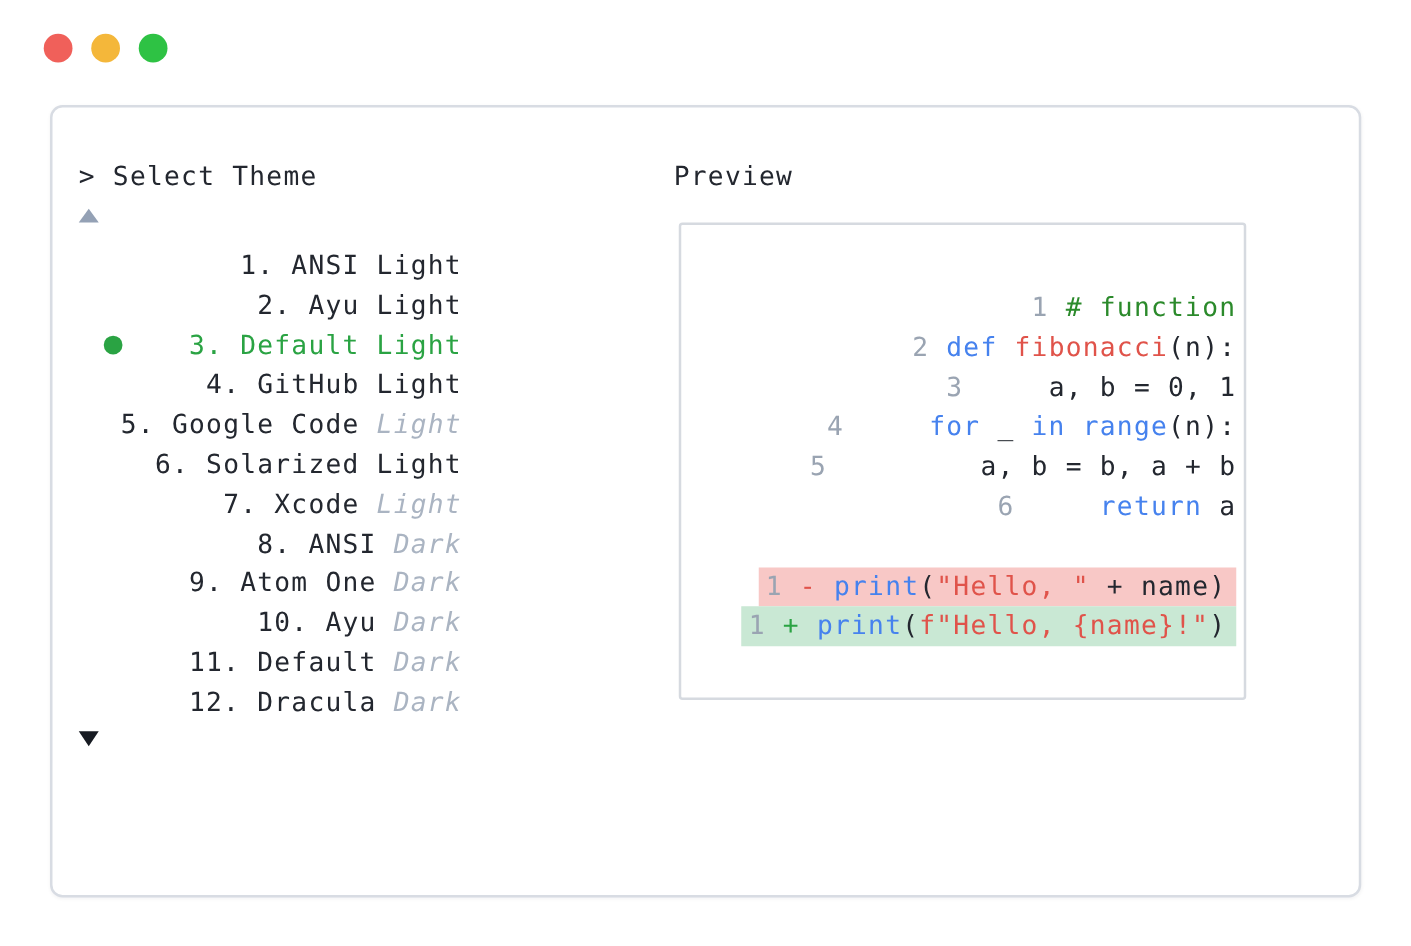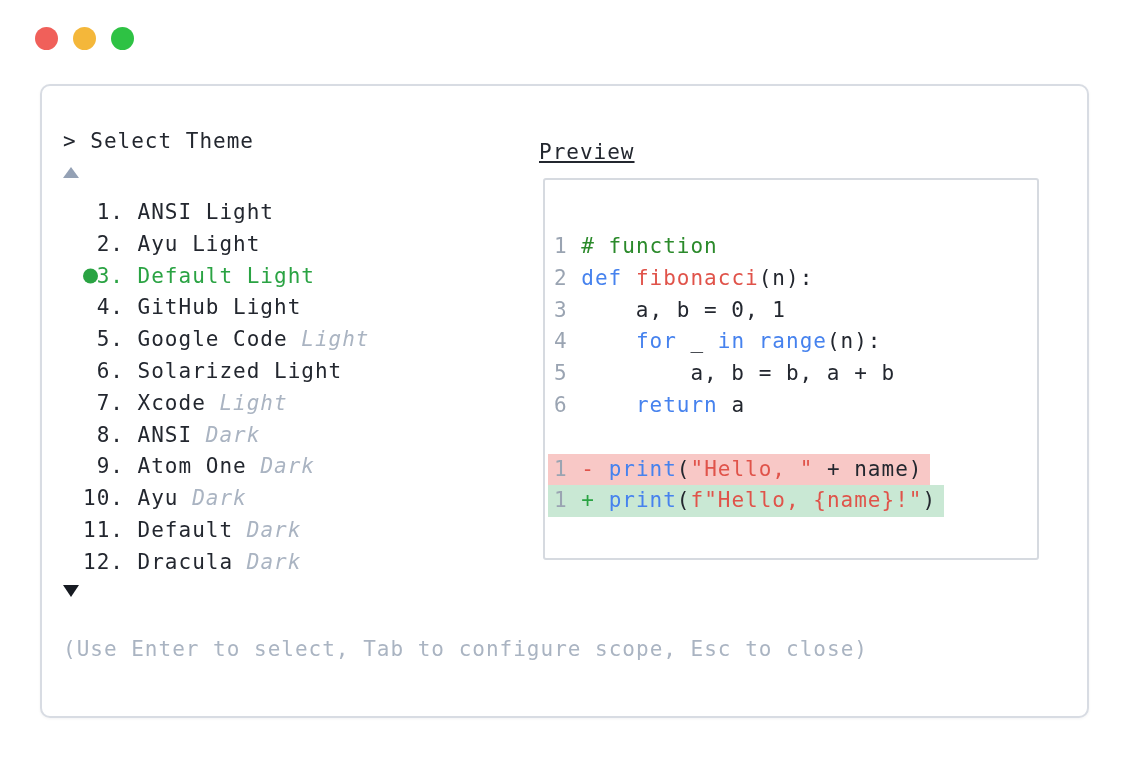--- a/index.html
+++ b/index.html
@@ -12,24 +12,24 @@
   .lights{position:absolute;left:35px;top:27px;display:flex;gap:15px;}
   .light{width:23px;height:23px;border-radius:50%;}
   
   .panel{
     position:absolute;left:40px;top:84px;width:1049px;height:634px;
     background:#ffffff;border:2px solid var(--panel-border);border-radius:10px;
     box-sizing:border-box;box-shadow:0 1px 3px rgba(16,24,40,.05);
   }
   .mono{
     font-family:"DejaVu Sans Mono","Liberation Mono",monospace;
-    font-size:21px;letter-spacing:1px;color:var(--text);white-space:pre;
+    font-size:21px;letter-spacing:1px;color:var(--text);white-space:pre;text-align:right;
   }
   .prompt{position:absolute;left:21px;top:43px;line-height:24px;}
-  .preview-label{position:absolute;left:497px;top:54px;line-height:24px;text-decoration:underline;}
+  .preview-label{position:absolute;left:497px;top:43px;line-height:24px;}
   
   .arrow-up{
     position:absolute;left:21px;top:81px;width:0;height:0;
     border-left:8px solid transparent;border-right:8px solid transparent;
     border-bottom:11px solid var(--arrow-up);cursor:pointer;
   }
   .arrow-down{
     position:absolute;left:21px;top:499px;width:0;height:0;
     border-left:8px solid transparent;border-right:8px solid transparent;
     border-top:12px solid var(--arrow-down);cursor:pointer;
@@ -40,21 +40,21 @@
   .trow .pfx,.trow .tname{color:var(--text);}
   .trow .muted{color:var(--muted);font-style:italic;}
   .trow.sel .pfx,.trow.sel .tname,.trow.sel .muted{color:var(--accent-green);}
   .dot{
     position:absolute;left:0;top:50%;transform:translateY(-50%);
     width:15px;height:15px;border-radius:50%;background:var(--accent-green);
   }
   .hint{position:absolute;left:21px;top:551px;line-height:24px;color:var(--muted);}
   
   .preview-box{
-    position:absolute;left:501px;top:92px;width:496px;height:382px;
+    position:absolute;left:501px;top:92px;width:454px;height:382px;
     border:2px solid var(--box-border);border-radius:3px;box-sizing:border-box;
     background:#ffffff;overflow:hidden;
   }
   .code{padding:51px 6px 0 9px;}
   .cline{height:31.8px;line-height:31.8px;white-space:pre;font-size:21px;letter-spacing:1px;}
   .tk-ln{color:var(--line-number);}
   .tk-pl{color:var(--text);}
   .tk-kw{color:var(--keyword-blue);}
   .tk-fn,.tk-str,.tk-del{color:var(--string-red);}
   .tk-com{color:var(--comment-green);}
@@ -77,14 +77,13 @@
   <div class="preview-label mono">Preview</div>
 
   <div class="arrow-up"></div>
   <div class="theme-list mono" id="theme-list"><div class="trow"><span class="pfx"> 1. </span><span class="tname">ANSI Light</span></div><div class="trow"><span class="pfx"> 2. </span><span class="tname">Ayu Light</span></div><div class="trow sel"><span class="dot"></span><span class="pfx"> 3. </span><span class="tname">Default Light</span></div><div class="trow"><span class="pfx"> 4. </span><span class="tname">GitHub Light</span></div><div class="trow"><span class="pfx"> 5. </span><span class="tname">Google Code</span><span class="muted"> Light</span></div><div class="trow"><span class="pfx"> 6. </span><span class="tname">Solarized Light</span></div><div class="trow"><span class="pfx"> 7. </span><span class="tname">Xcode</span><span class="muted"> Light</span></div><div class="trow"><span class="pfx"> 8. </span><span class="tname">ANSI</span><span class="muted"> Dark</span></div><div class="trow"><span class="pfx"> 9. </span><span class="tname">Atom One</span><span class="muted"> Dark</span></div><div class="trow"><span class="pfx">10. </span><span class="tname">Ayu</span><span class="muted"> Dark</span></div><div class="trow"><span class="pfx">11. </span><span class="tname">Default</span><span class="muted"> Dark</span></div><div class="trow"><span class="pfx">12. </span><span class="tname">Dracula</span><span class="muted"> Dark</span></div></div>
   <div class="arrow-down"></div>
 
   <div class="preview-box">
     <div class="code mono" id="code-block"><div class="cline"><span class="tk-ln">1</span><span class="tk-pl"> </span><span class="tk-com"># function</span></div><div class="cline"><span class="tk-ln">2</span><span class="tk-pl"> </span><span class="tk-kw">def</span><span class="tk-pl"> </span><span class="tk-fn">fibonacci</span><span class="tk-pl">(n):</span></div><div class="cline"><span class="tk-ln">3</span><span class="tk-pl">     a, b = 0, 1</span></div><div class="cline"><span class="tk-ln">4</span><span class="tk-pl">     </span><span class="tk-kw">for</span><span class="tk-pl"> _ </span><span class="tk-kw">in</span><span class="tk-pl"> </span><span class="tk-kw">range</span><span class="tk-pl">(n):</span></div><div class="cline"><span class="tk-ln">5</span><span class="tk-pl">         a, b = b, a + b</span></div><div class="cline"><span class="tk-ln">6</span><span class="tk-pl">     </span><span class="tk-kw">return</span><span class="tk-pl"> a</span></div><div class="cline"></div><div class="cline"><span class="linebg del"><span class="tk-ln">1</span><span class="tk-pl"> </span><span class="tk-del">-</span><span class="tk-pl"> </span><span class="tk-kw">print</span><span class="tk-pl">(</span><span class="tk-str">"Hello, "</span><span class="tk-pl"> + name)</span></span></div><div class="cline"><span class="linebg add"><span class="tk-ln">1</span><span class="tk-pl"> </span><span class="tk-add">+</span><span class="tk-pl"> </span><span class="tk-kw">print</span><span class="tk-pl">(</span><span class="tk-str">f"Hello, {name}!"</span><span class="tk-pl">)</span></span></div></div>
   </div>
 
-  <div class="hint mono">(Use Enter to select, Tab to configure scope, Esc to close)</div>
 </div>
 
 </body></html>

